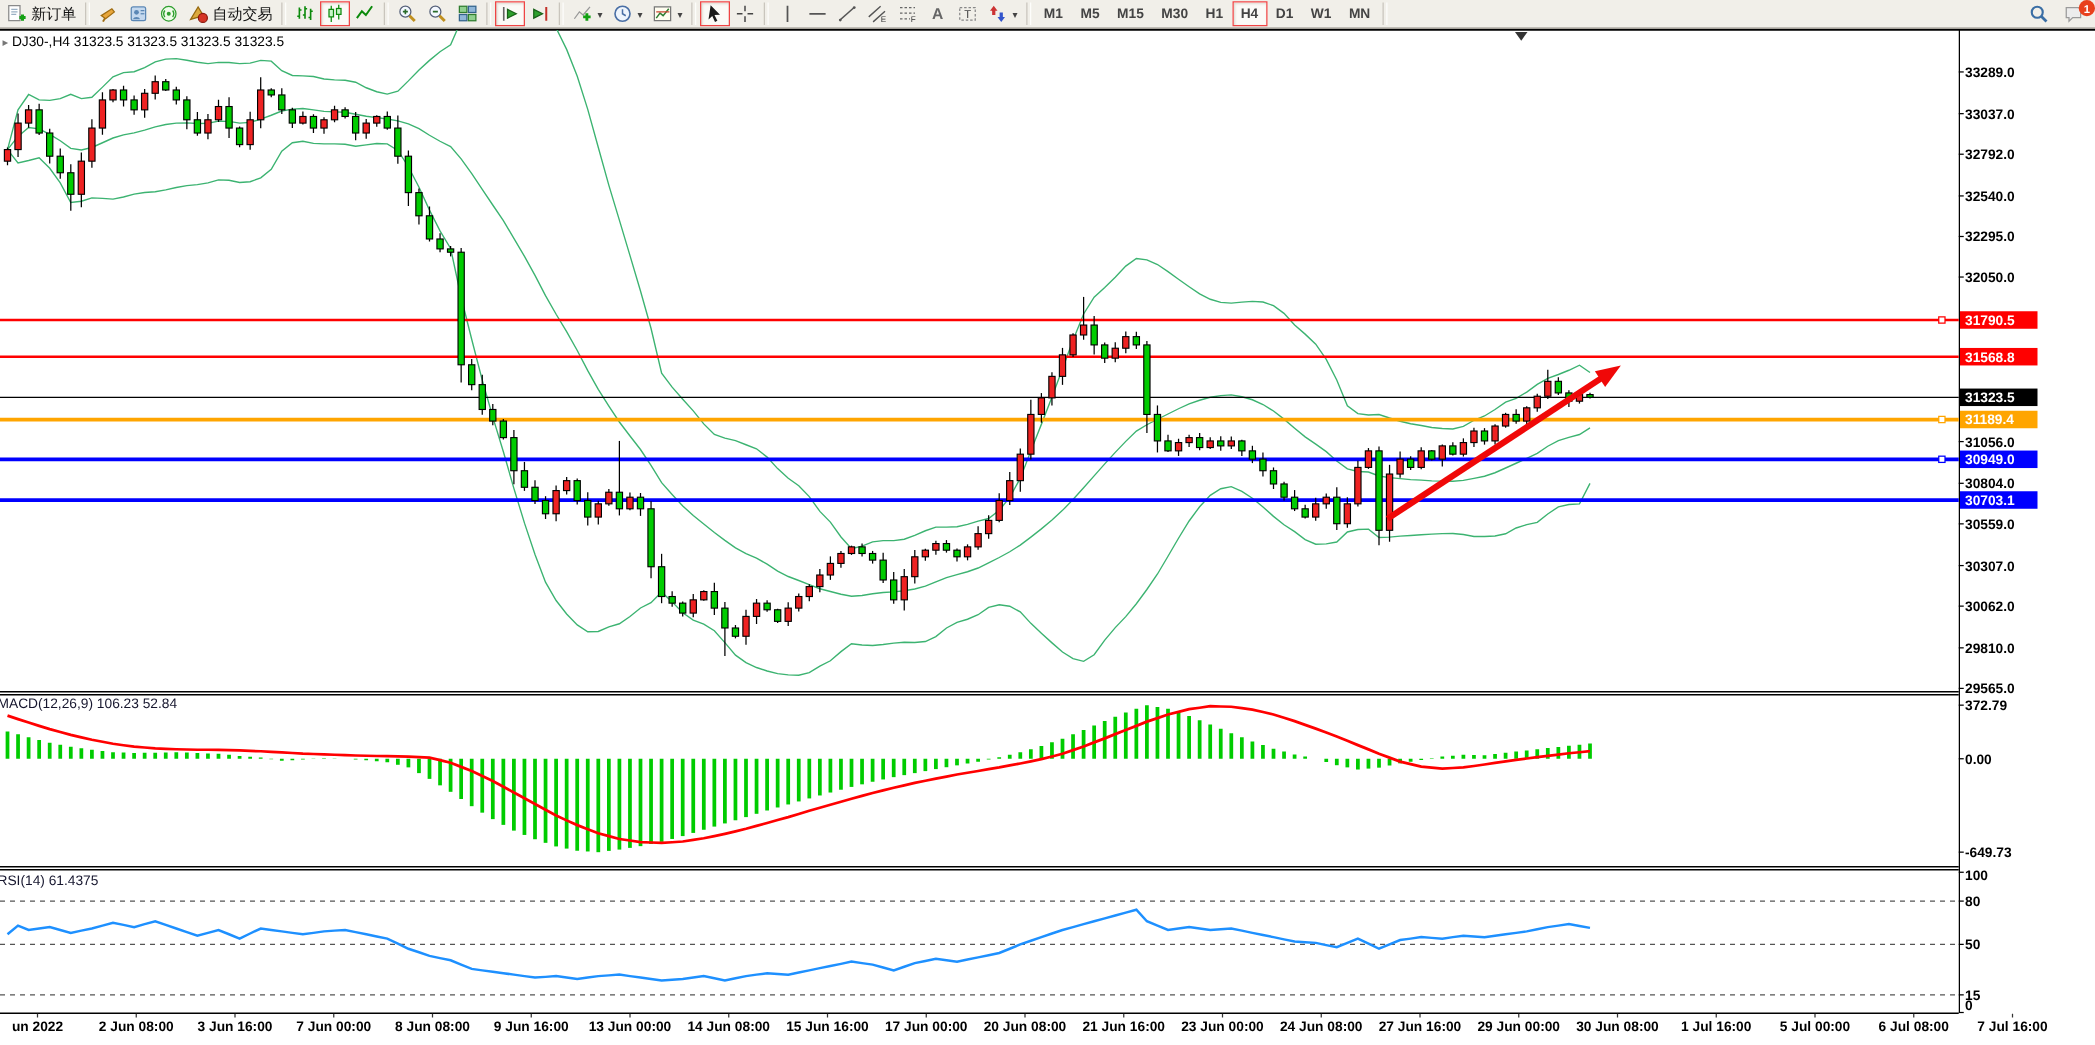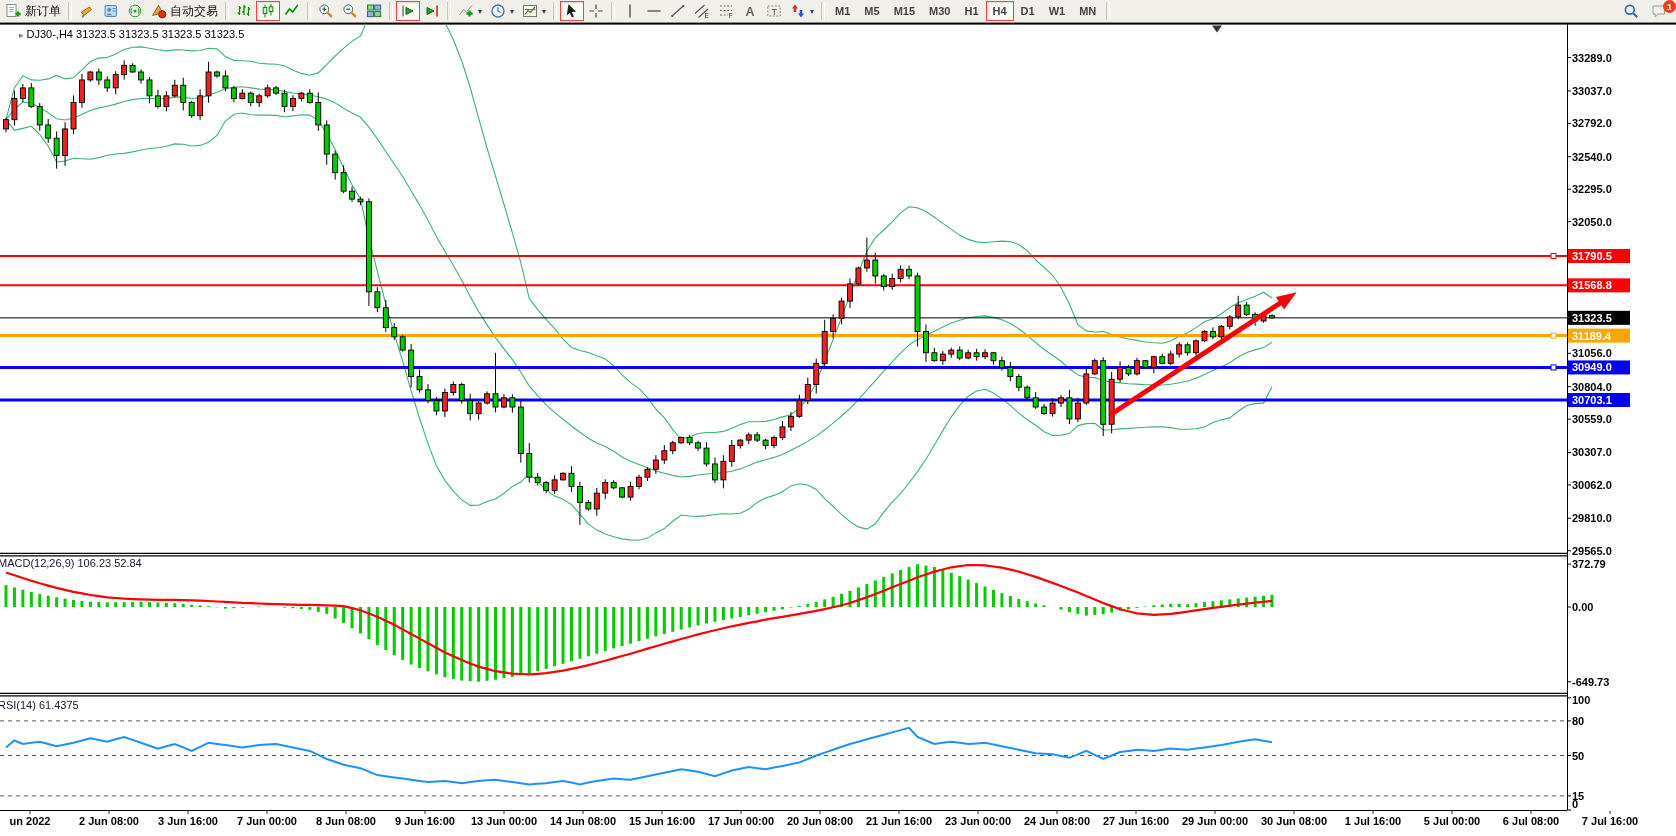--- a/index.html
+++ b/index.html
@@ -12,21 +12,21 @@
   .tbtn svg{width:16px;height:16px;display:block;}
   .tbtn.pressed{background:#fbfaf7;border:1px solid #ef4444;box-shadow:inset 1px 1px 2px #dcd8d0;}
   .tbtn .lbl{font-size:12px;color:#111;white-space:nowrap;}
   .tbtn .dd{font-size:8px;color:#444;margin-left:1px;}
   .tbtn.tf{font-size:11px;font-weight:700;color:#444;padding:0 6px;}
   .tsep{width:2px;height:18px;border-left:1px solid #c9c5bd;border-right:1px solid #fdfdfb;margin:0 3px;}
   .toolbar-right{margin-left:auto;display:flex;align-items:center;gap:4px;padding-right:3px;position:relative;}
   .badge{position:absolute;top:-1px;right:-2px;width:13px;height:13px;border-radius:50%;
     background:#e8401c;color:#fff;font-size:9px;font-weight:700;display:flex;align-items:center;justify-content:center;}
   #chart-svg{position:absolute;top:0;left:0;}
-  .chart-title{position:absolute;left:19px;top:28px;font-size:11px;color:#000;z-index:3;white-space:nowrap;}
+  .chart-title{position:absolute;left:2px;top:28px;font-size:11px;color:#000;z-index:3;white-space:nowrap;}
   .sym-marker{color:#777;font-size:9px;margin-right:3px;}
   .ind-label{position:absolute;left:-2px;font-size:11px;color:#16162e;z-index:3;white-space:nowrap;}
 </style>
 </head>
 <body>
 
 <div class="toolbar">
   <div class="toolbar-items" id="toolbar-items">
       <div class="tbtn">
         <span>

